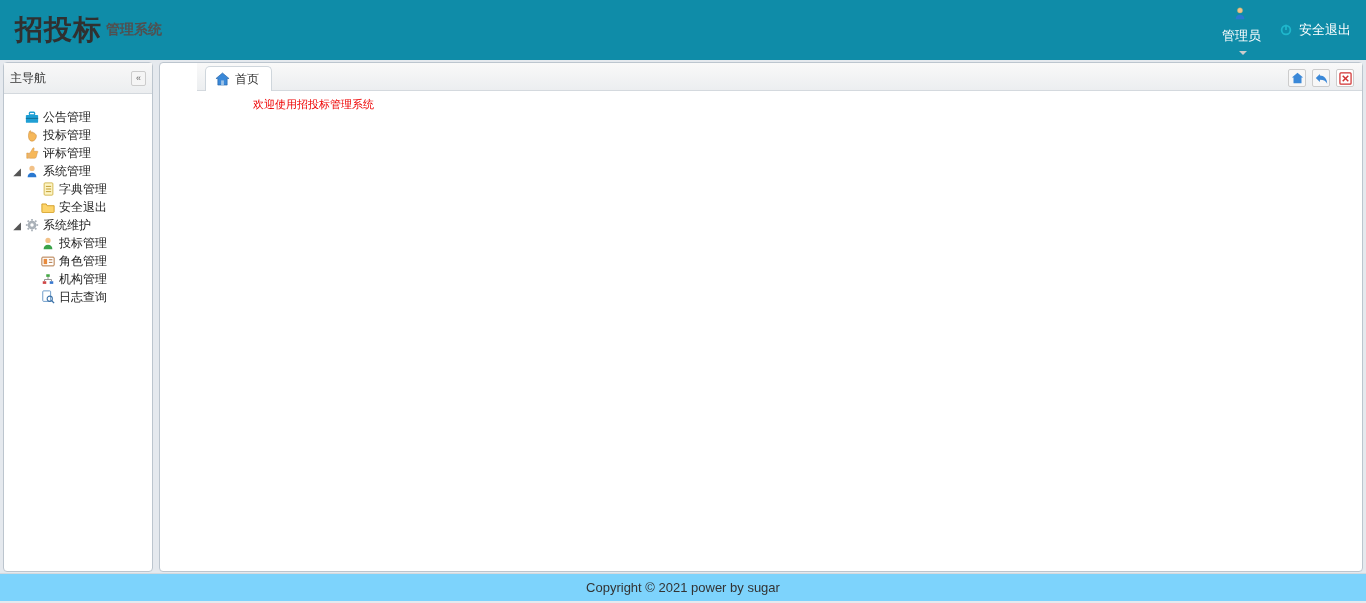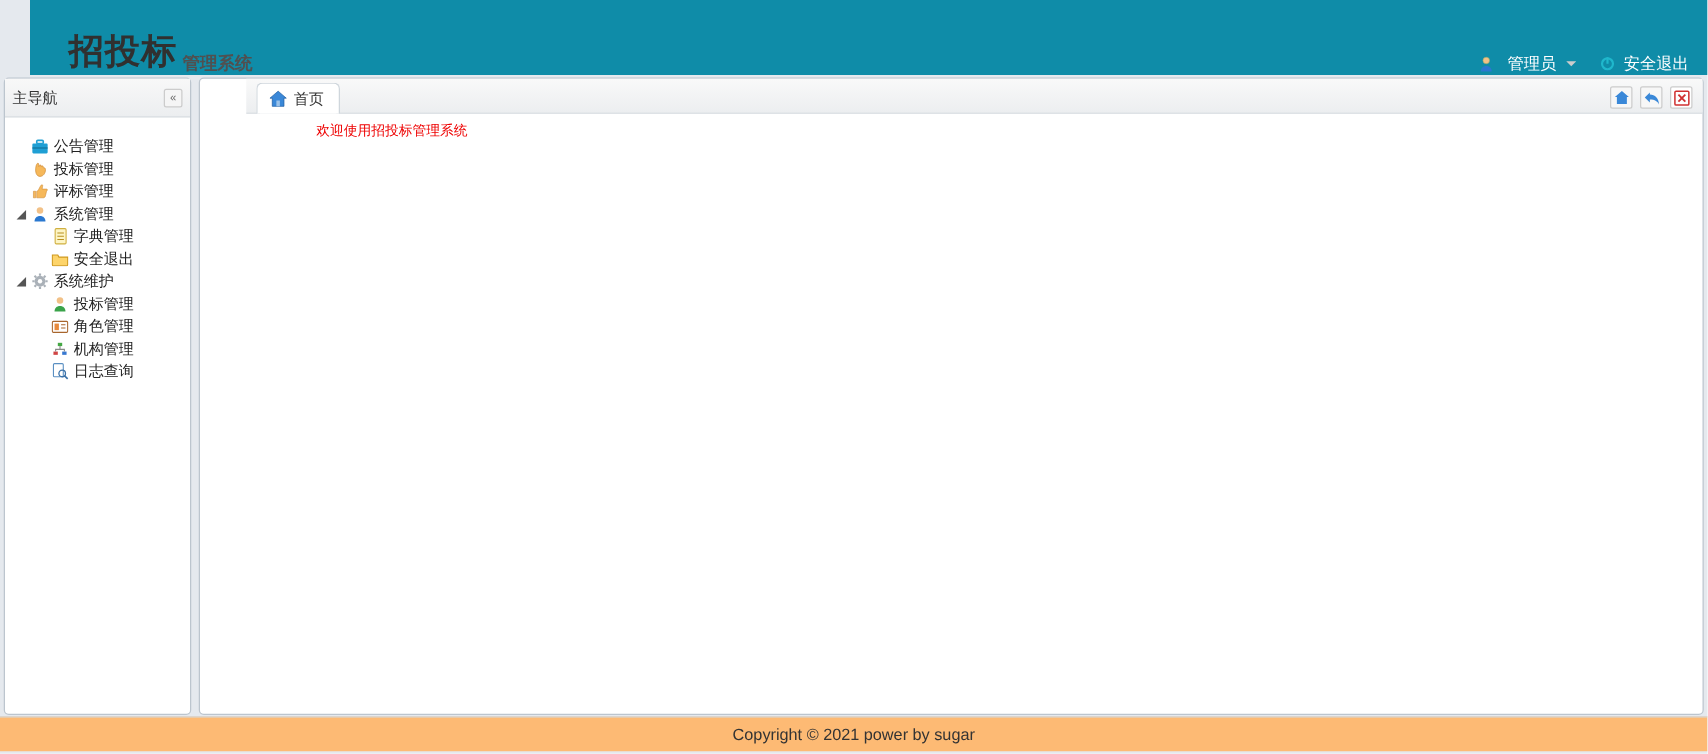--- a/index.html
+++ b/index.html
@@ -1,23 +1,23 @@
 <!DOCTYPE html>
 <html><head>
   <meta charset="utf-8">
   <style>
     * { margin: 0; padding: 0; box-sizing: border-box; }
     body { font-family: "Microsoft YaHei", Arial, sans-serif; font-size: 12px; background: #e5e9ee; width: 1366px; height: 603px; overflow: hidden; }
     
     
-    .header { background: #0f8ca8; height: 60px; display: flex; align-items: flex-end; padding: 0 15px 0 31px; color: #fff; margin-left: 24px; }
+    .header { background: #0f8ca8; height: 60px; display: flex; align-items: center; padding: 0 15px 0 15px; color: #fff; }
     .logo-main { font-size: 28px; font-weight: bold; color: #303030; letter-spacing: 1px; }
     .logo-sub { font-size: 14px; color: #505050; font-weight: bold; margin-left: 4px; }
     .header-spacer { flex: 1; }
-    .header-user { display: flex; align-items: center; gap: 6px; font-size: 13px; cursor: pointer; }
+    .header-user { display: flex; align-items: center; gap: 6px; font-size: 13px; cursor: pointer; flex-direction: column; }
     .header-logout { display: flex; align-items: center; gap: 6px; font-size: 13px; margin-left: 18px; cursor: pointer; }
     .chevron-down { display: inline-block; width: 0; height: 0; border-left: 4px solid transparent; border-right: 4px solid transparent; border-top: 4px solid #ccc; margin-left: 2px; }
     
     
     .main-wrap { display: flex; height: 512px; padding: 2px 3px 0 3px; gap: 6px; }
     
     
     .sidebar { width: 150px; background: #fff; border: 1px solid #bcc5ce; border-radius: 4px; }
     .sidebar-header { height: 24px; background: linear-gradient(#f8f8f8, #eceef0); border-bottom: 1px solid #d4d9de; display: flex; align-items: center; padding: 15px 6px; color: #333; }
     .sidebar-title { flex: 1; font-weight: normal; font-size: 12px; }
@@ -37,21 +37,21 @@
     .tab { height: 25px; background: #fff; border: 1px solid #cfd6dc; border-bottom: none; border-radius: 5px 5px 0 0; display: flex; align-items: center; padding: 0 12px 0 8px; gap: 5px; cursor: pointer; position: relative; top: 1px; }
     .tab-icon { width: 16px; height: 16px; display: inline-flex; align-items: center; justify-content: center; }
     .tab-label { color: #333; }
     .tabs-spacer { flex: 1; }
     .tab-tools { display: flex; align-items: center; gap: 6px; padding: 0 4px 3px 0; }
     .tool-btn { width: 18px; height: 18px; border: 1px solid #ccc; border-radius: 2px; background: #f7f7f7; display: flex; align-items: center; justify-content: center; cursor: pointer; font-size: 11px; }
     .content-body { flex: 1; padding: 6px 0 0 56px; }
     .welcome { color: #e00; font-size: 11px; }
     
     
-    .footer { height: 28px; background: #fdba74; border-top: 1px solid #d4d9de; display: flex; align-items: center; justify-content: center; color: #333; font-size: 13px; margin-top: 1px; }
+    .footer { height: 28px; background: #7dd3fc; border-top: 1px solid #d4d9de; display: flex; align-items: center; justify-content: center; color: #333; font-size: 13px; margin-top: 1px; }
     
     
     svg { display: block; }
   </style>
 </head>
 <body>
 
 <div class="header">
   <span class="logo-main">招投标</span>
   <span class="logo-sub">管理系统</span>

